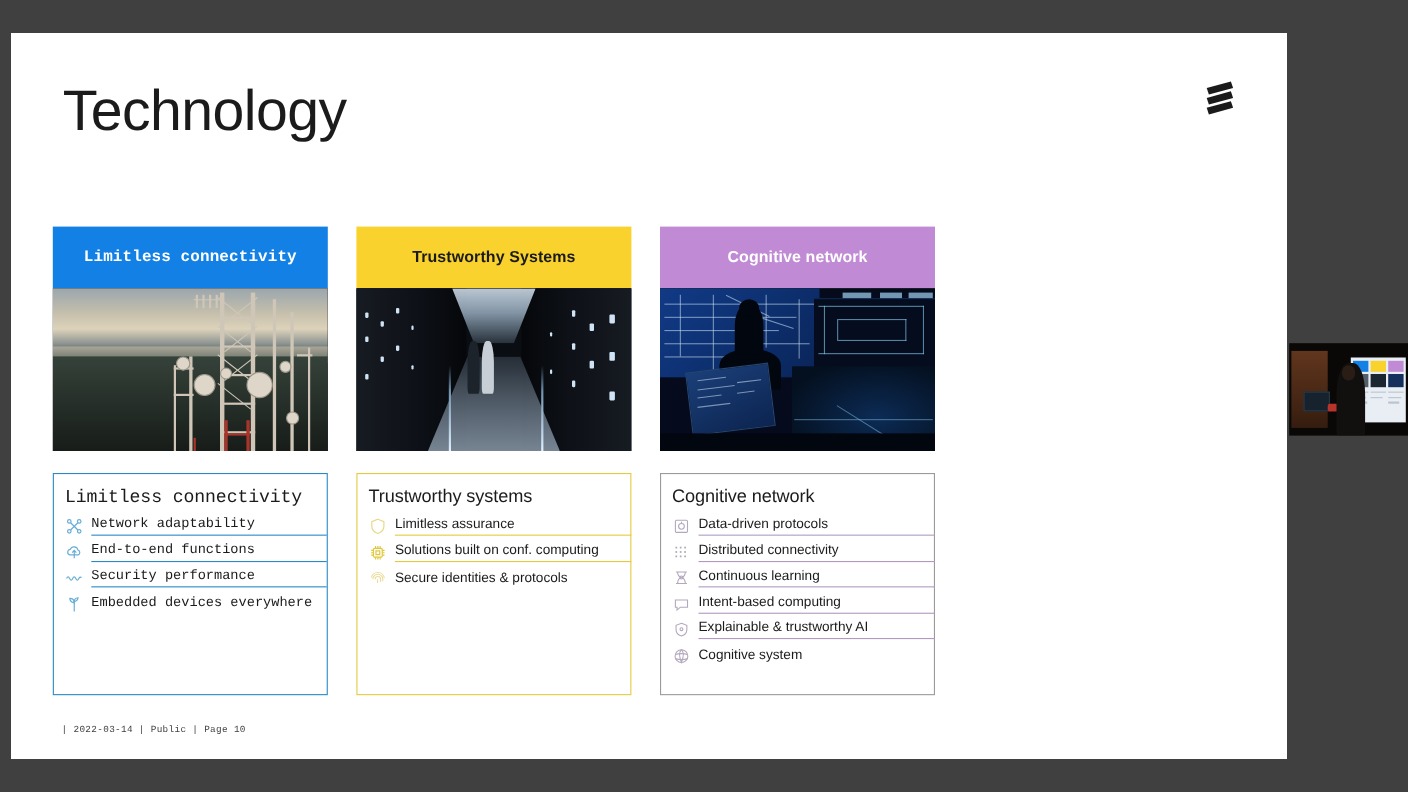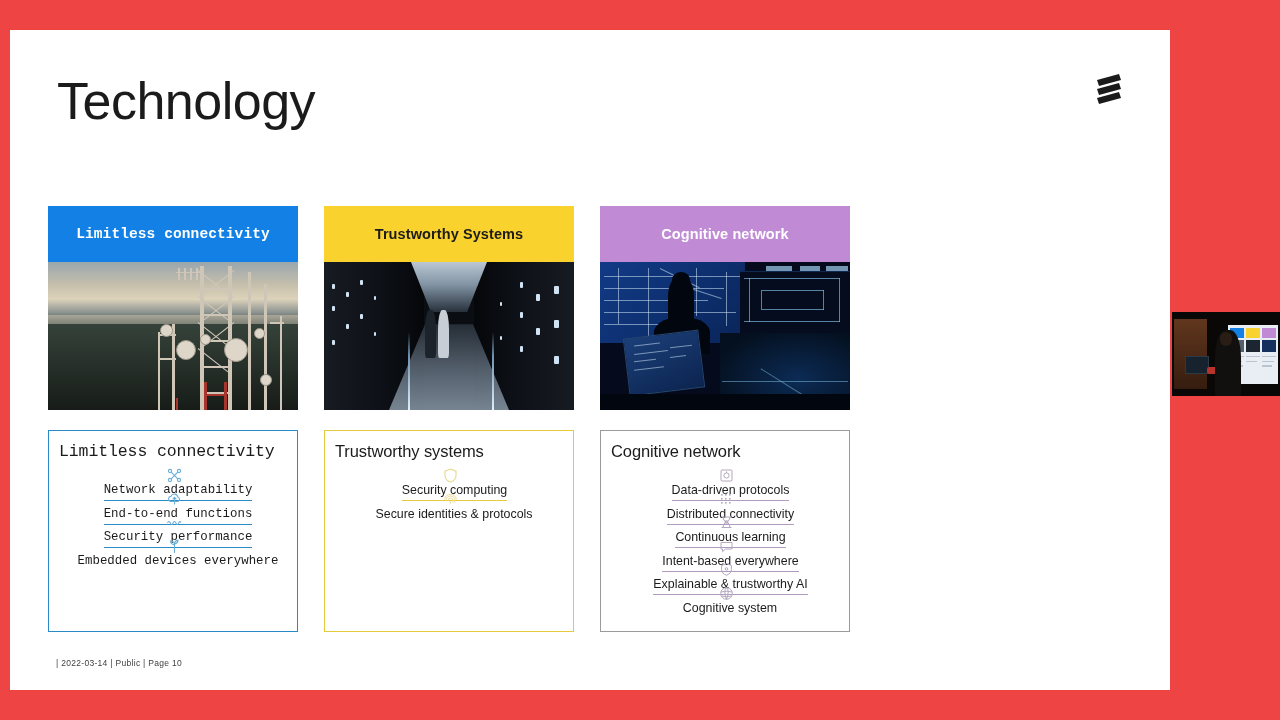--- a/index.html
+++ b/index.html
@@ -2,21 +2,21 @@
 <html><head>
 <meta charset="utf-8">
 <style>
   * { margin:0; padding:0; box-sizing:border-box; }
   html, body {
     width:1280px; height:720px;
     background:#000;
     font-family:"Liberation Sans", sans-serif;
     overflow:hidden;
   }
-  #screen { position:relative; width:1280px; height:720px; background:#ef4444; }
+  #screen { position:relative; width:1280px; height:720px; background:#404040; }
 
   
   #slide {
     position:absolute; left:10px; top:30px;
     width:1160px; height:660px;
     background:#ffffff;
   }
 
   
   #slide-title {
@@ -140,21 +140,21 @@
   #box-1 { border:1px solid #2a8ac6; height:202px; }
   #box-2 { border:1px solid #e5cb3c; height:202px; }
   #box-3 { border:1px solid #9b9b9b; height:202px; }
 
   .box-title {
     font-size:16.5px; font-weight:400; color:#1b1b1b;
     padding:1px 0 6px 10px; letter-spacing:-0.1px;
   }
   .item-row {
     display:flex; align-items:center;
-    height:23.5px; padding-left:10px;flex-direction:column;
+    height:23.5px; padding-left:10px;
   }
   .item-icon {
     width:17px; height:17px; flex:0 0 17px;
     margin-right:7px; display:flex;
     align-items:center; justify-content:center;
   }
   .item-label {
     font-size:12.4px; color:#1b1b1b; line-height:1;
     flex:1; padding-bottom:2px;
   }
@@ -165,21 +165,21 @@
   #box-1 .item-row.sep .item-label { --sep:#2a8ac6; }
   #box-2 .item-row.sep .item-label { --sep:#e5cb3c; }
   #box-3 .item-row.sep .item-label { --sep:#b09ac0; }
   #box-2 .item-row.sep .item-label,
   #box-3 .item-row.sep .item-label { margin-right:-1px; }
 
   
   #footer {
     position:absolute; left:46px; bottom:22px;
     font-size:8.5px; color:#3f3f3f; letter-spacing:0.3px;
-    font-family:Liberation Sans, sans-serif;
+    font-family:Liberation Mono, monospace;
   }
 
   
   #webcam {
     position:absolute; left:1172px; top:312px;
     width:108px; height:84px;
     background:#0a0806; overflow:hidden;
   }
   .wc-wall {
     position:absolute; left:2%; top:8%; width:30%; height:84%;
@@ -375,24 +375,39 @@
 
       <div class="list-box" id="box-2">
         <div class="box-title">Trustworthy systems</div>
 
         <div class="item-row sep">
           <span class="item-icon">
             <svg viewBox="0 0 17 17" width="17" height="17">
                 <path d="M8.5 2 L14 4.2 v4.3 c0 3.4 -2.6 5.6 -5.5 6.5 C5.6 14.1 3 11.9 3 8.5 V4.2 z" fill="none" stroke="#e8d98a" stroke-width="1.1"></path>
               </svg>
           </span>
-          <span class="item-label">Security computing</span>
-        </div>
-
-
+          <span class="item-label">Limitless assurance</span>
+        </div>
+
+
+        <div class="item-row sep">
+          <span class="item-icon">
+            <svg viewBox="0 0 17 17" width="17" height="17">
+                <g fill="none" stroke="#e0c83c" stroke-width="1.1">
+              <rect x="4.5" y="4.5" width="8" height="8" rx="1"></rect>
+                  <rect x="6.8" y="6.8" width="3.4" height="3.4"></rect>
+              <path d="M6.4 4.5 V2.4 M8.5 4.5 V2.4 M10.6 4.5 V2.4
+                       M6.4 12.5 V14.6 M8.5 12.5 V14.6 M10.6 12.5 V14.6
+                       M4.5 6.4 H2.4 M4.5 8.5 H2.4 M4.5 10.6 H2.4
+                       M12.5 6.4 H14.6 M12.5 8.5 H14.6 M12.5 10.6 H14.6"></path>
+                </g>
+              </svg>
+          </span>
+          <span class="item-label">Solutions built on conf. computing</span>
+        </div>
 
         <div class="item-row">
           <span class="item-icon">
             <svg viewBox="0 0 17 17" width="17" height="17">
                 <g fill="none" stroke="#ecdc9a" stroke-width="1">
               <path d="M4 9.5 a4.5 4.5 0 0 1 9 0 v2"></path>
               <path d="M6 9.6 a2.5 2.5 0 0 1 5 0 v2.4"></path>
               <path d="M8.2 9.7 v3.2"></path>
               <path d="M2.6 8.2 a6 6 0 0 1 11.8 .3"></path>
                 </g>
@@ -506,21 +521,21 @@
         </div>
 
         <div class="item-row sep">
           <span class="item-icon">
             <svg viewBox="0 0 17 17" width="17" height="17">
                 <g fill="none" stroke="#b3a8bd" stroke-width="1">
               <path d="M3 4.5 H14 V11 H7.5 L4.5 13.6 V11 H3 z"></path>
                 </g>
               </svg>
           </span>
-          <span class="item-label">Intent-based everywhere</span>
+          <span class="item-label">Intent-based computing</span>
         </div>
 
         <div class="item-row sep">
           <span class="item-icon">
             <svg viewBox="0 0 17 17" width="17" height="17">
                 <g fill="none" stroke="#b3a8bd" stroke-width="1">
               <path d="M8.5 2.6 L13.4 4.5 v4 c0 3 -2.3 4.9 -4.9 5.7 C6 13.4 3.6 11.5 3.6 8.5 v-4 z"></path>
               <circle cx="8.5" cy="8" r="1.3"></circle>
                 </g>
               </svg>

